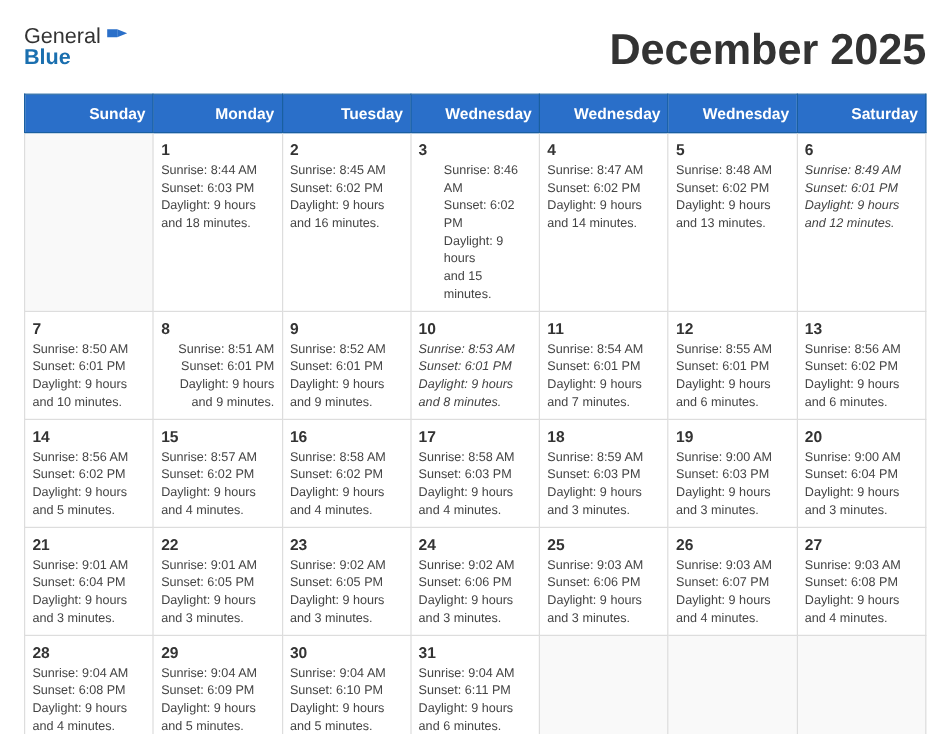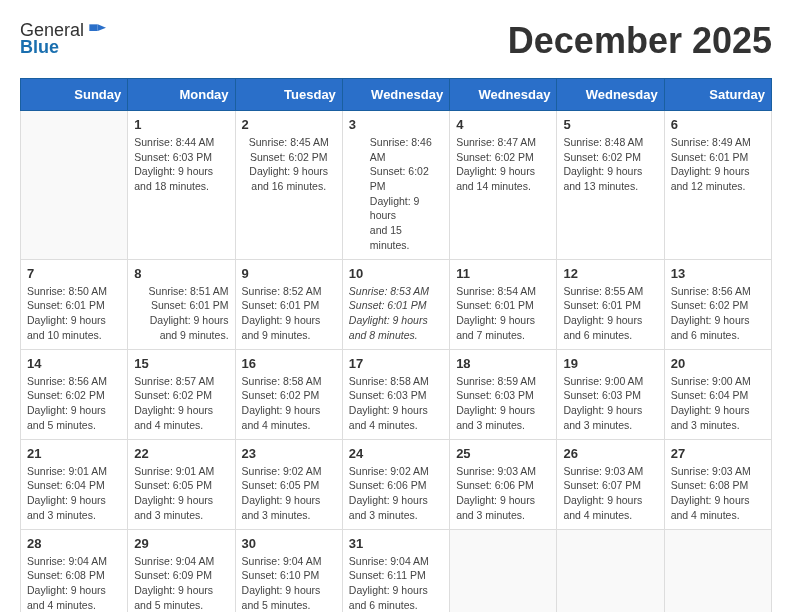--- a/index.html
+++ b/index.html
@@ -124,21 +124,21 @@
         <td class="empty-cell"></td>
         <td>
           <span class="day-number">1</span>
           <div class="day-info" style="white-space: pre-line;">Sunrise: 8:44 AM
 Sunset: 6:03 PM
 Daylight: 9 hours
 and 18 minutes.</div>
         </td>
         <td>
           <span class="day-number">2</span>
-          <div class="day-info" style="white-space: pre-line; text-align: center;">Sunrise: 8:45 AM
+          <div class="day-info" style="white-space: pre-line;">Sunrise: 8:45 AM
 Sunset: 6:02 PM
 Daylight: 9 hours
 and 16 minutes.</div>
         </td>
         <td>
           <span class="day-number">3</span>
           <div class="day-info" style="white-space: pre-line; margin-left: 21px;">Sunrise: 8:46 AM
 Sunset: 6:02 PM
 Daylight: 9 hours
 and 15 minutes.</div>
@@ -152,21 +152,21 @@
         </td>
         <td>
           <span class="day-number">5</span>
           <div class="day-info" style="white-space: pre-line;">Sunrise: 8:48 AM
 Sunset: 6:02 PM
 Daylight: 9 hours
 and 13 minutes.</div>
         </td>
         <td>
           <span class="day-number">6</span>
-          <div class="day-info" style="white-space: pre-line;">Sunrise: 8:49 AM
+          <div class="day-info" style="white-space: pre-line; font-style: italic;">Sunrise: 8:49 AM
 Sunset: 6:01 PM
 Daylight: 9 hours
 and 12 minutes.</div>
         </td>
       </tr>
       <tr class="week-row">
         <td>
           <span class="day-number">7</span>
           <div class="day-info" style="white-space: pre-line;">Sunrise: 8:50 AM
 Sunset: 6:01 PM

